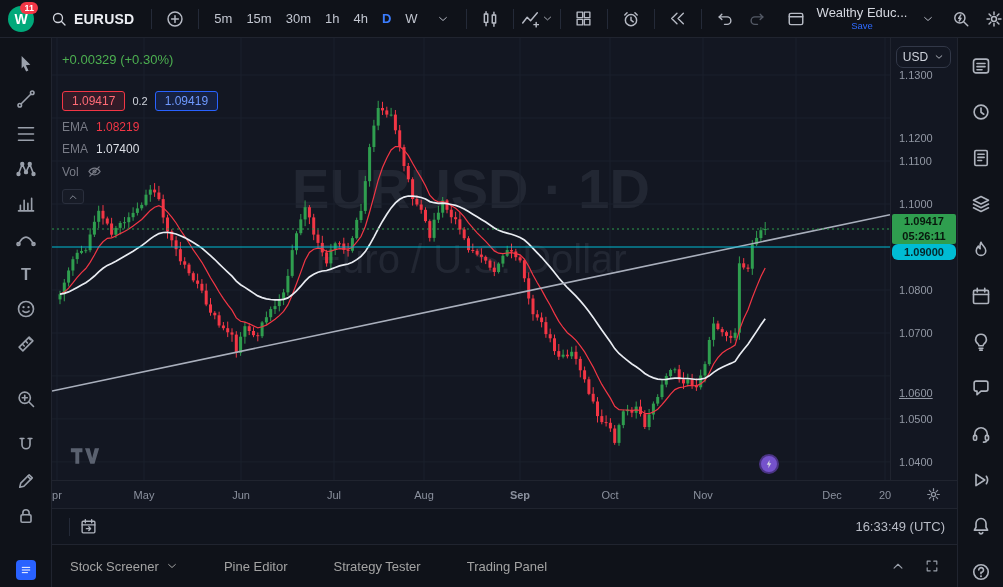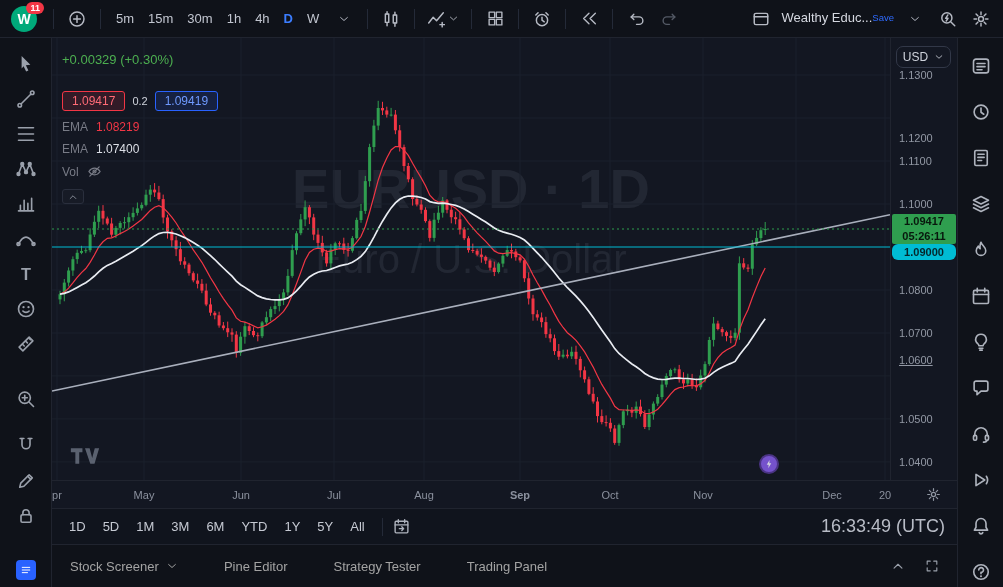--- a/index.html
+++ b/index.html
@@ -15,21 +15,21 @@
   .logo-c{width:26px;height:26px;border-radius:50%;background:#00a97a;color:#fff;font-weight:700;display:flex;align-items:center;justify-content:center;font-size:14px}
   .logo-b{position:absolute;top:-2px;right:-4px;background:#f23645;color:#fff;font-size:9px;font-weight:700;border-radius:8px;padding:1px 4px;line-height:10px}
   .ibtn{height:28px;min-width:28px;border-radius:4px;display:flex;align-items:center;justify-content:center;color:#b6bac4;gap:3px;padding:0 3px}
   .symbolbox{display:flex;align-items:center;gap:7px;padding:0 8px;height:28px;border-radius:4px}
   .symbolbox .sym{font-weight:700;font-size:14px;color:#eceef3;letter-spacing:.2px}
   .tb-sep{width:1px;height:20px;background:#242a38;margin:0 4px;flex:none}
   #tf-list{display:flex;align-items:center;gap:2px}
   .tf{padding:4px 6px;color:#c2c6d0;font-size:13px;border-radius:4px}
   .tf.active{color:#3b7dff;font-weight:700}
   .tb-spacer{flex:1}
-  .layout-name{display:flex;flex-direction:row;align-items:center;line-height:1.15;padding:0 2px}
+  .layout-name{display:flex;flex-direction:column;align-items:center;line-height:1.15;padding:0 2px}
   .layout-name .nm{font-size:13px;color:#d5d8e0;white-space:nowrap}
   .layout-name .sv{font-size:9.5px;color:#2f6bff}
 
   
   #left-toolbar{position:absolute;left:0;top:38px;bottom:0;width:52px;background:#0f1219;border-right:1px solid #20242f;display:flex;flex-direction:column;align-items:center;padding-top:15px;z-index:8}
   #tool-list{display:flex;flex-direction:column;align-items:center}
   .tool{width:34px;height:22px;margin-bottom:13px;display:flex;align-items:center;justify-content:center;color:#9aa0ab;border-radius:4px}
   #tool-list .tool:nth-child(10){margin-top:20px}
   #tool-list .tool:nth-child(11){margin-top:12px}
   .blue-btn{margin-top:auto;margin-bottom:7px;width:20px;height:20px;border-radius:4px;background:#2962ff;display:flex;align-items:center;justify-content:center;color:#fff}
@@ -62,38 +62,47 @@
 
   
   #time-axis{position:absolute;left:52px;top:480px;width:905px;height:28px;border-top:1px solid #20242f;font-size:11px;color:#8b919e;background:#131722}
   .xlab{position:absolute;top:8px;transform:translateX(-50%)}
   .axis-gear{position:absolute;right:16px;top:6px;color:#9097a3}
 
   
   #range-bar{position:absolute;left:52px;top:508px;width:905px;height:36px;border-top:1px solid #20242f;display:flex;align-items:center;padding:0 10px;gap:3px;background:#10141d}
   .rb{padding:3px 7px;color:#c6cad3;font-size:13px;border-radius:4px}
   .rb-sep{width:1px;height:18px;background:#242a38;margin:0 7px}
-  .clock{margin-left:auto;color:#b8bcc6;font-size:18px;padding-right:2px}
+  .clock{margin-left:auto;color:#b8bcc6;font-size:13px;padding-right:2px}
 
   
   #bottom-panel{position:absolute;left:52px;top:544px;width:905px;height:43px;border-top:1px solid #20242f;background:#0f1219;display:flex;align-items:center;padding:0 18px;gap:46px;font-size:13px;color:#a3a3a3}
   .bp-tab{display:flex;align-items:center;gap:7px}
   .bp-icons{margin-left:auto;display:flex;gap:20px;color:#9aa0ab}
 
   
   #right-sidebar{position:absolute;right:0;top:38px;width:46px;bottom:0;border-left:1px solid #20242f;background:#0f1219;display:flex;flex-direction:column;align-items:center;padding-top:16px;gap:22px;z-index:8;overflow:hidden}
   .rs{width:24px;height:24px;color:#aeb3bd;display:flex;align-items:center;justify-content:center}
 </style>
 </head>
 <body>
 
 <div id="topbar" data-interactable="false">
   <div class="logo" data-interactable="true">
     <div class="logo-c" data-interactable="false">W</div>
     <div class="logo-b" data-interactable="false">11</div>
+  </div>
+  <div class="symbolbox" data-interactable="true">
+    <span class="ico" data-interactable="false">
+        <svg viewBox="0 0 16 16" width="16" height="16" fill="none" stroke="currentColor" stroke-width="1.3" stroke-linecap="round" stroke-linejoin="round">
+          <circle cx="7" cy="7" r="4.5"></circle>
+          <path d="M10.3 10.3L14 14"></path>
+        </svg>
+      </span>
+    <span class="sym" data-interactable="false">EURUSD</span>
   </div>
   <span class="tb-sep" data-interactable="false"></span>
   <div class="ibtn" data-interactable="true">
       <span class="ico" data-interactable="false">
         <svg viewBox="0 0 16 16" width="18" height="18" fill="none" stroke="currentColor" stroke-width="1.3" stroke-linecap="round" stroke-linejoin="round">
           <circle cx="8" cy="8" r="6.2"></circle>
           <path d="M8 5v6M5 8h6"></path>
         </svg>
       </span>
     </div>
@@ -758,21 +767,21 @@
         </svg>
       </span>
   </div>
   <div id="plabels">
       <div class="plabel" data-interactable="false" style="top: 30.9767px;">1.1300</div>
       <div class="plabel" data-interactable="false" style="top: 73.9728px; margin-top: 20px;">1.1200</div>
       <div class="plabel" data-interactable="false" style="top: 116.969px;">1.1100</div>
       <div class="plabel" data-interactable="false" style="top: 159.965px;">1.1000</div>
       <div class="plabel" data-interactable="false" style="top: 245.957px;">1.0800</div>
       <div class="plabel" data-interactable="false" style="top: 288.953px;">1.0700</div>
-      <div class="plabel" data-interactable="false" style="top: 316px; text-decoration: underline;">1.0600</div>
+      <div class="plabel" data-interactable="false" style="top: 349px; text-decoration: underline;">1.0600</div>
       <div class="plabel" data-interactable="false" style="top: 374.946px;">1.0500</div>
       <div class="plabel" data-interactable="false" style="top: 417.942px;">1.0400</div>
     </div>
   <div class="badge-cur" data-interactable="false" style="top: 176.032px;">
     <div>1.09417</div>
     <div>05:26:11</div>
   </div>
   <div class="badge-lvl" data-interactable="false" style="top: 206.032px;">
     <div>1.09000</div>
   </div>
@@ -793,31 +802,20 @@
     </div>
   <span class="axis-gear ico" data-interactable="true">
       <svg viewBox="0 0 16 16" width="15" height="15" fill="none" stroke="currentColor" stroke-width="1.3" stroke-linecap="round" stroke-linejoin="round">
         <circle cx="8" cy="8" r="2.2"></circle>
         <path d="M8 1.8v2.2M8 12v2.2M1.8 8H4M12 8h2.2M3.6 3.6l1.6 1.6M10.8 10.8l1.6 1.6M12.4 3.6l-1.6 1.6M5.2 10.8l-1.6 1.6"></path>
       </svg>
     </span>
 </div>
 
 <div id="range-bar" data-interactable="false">
-  <div id="range-list" style="display:flex;align-items:center;gap:3px">
-      <div class="rb" data-interactable="true">1D</div>
-      <div class="rb" data-interactable="true">5D</div>
-      <div class="rb" data-interactable="true">1M</div>
-      <div class="rb" data-interactable="true">3M</div>
-      <div class="rb" data-interactable="true">6M</div>
-      <div class="rb" data-interactable="true">YTD</div>
-      <div class="rb" data-interactable="true">1Y</div>
-      <div class="rb" data-interactable="true">5Y</div>
-      <div class="rb" data-interactable="true">All</div>
-    </div>
   <span class="rb-sep" data-interactable="false"></span>
   <span class="ico" style="color:#aeb3bd" data-interactable="true">
       <svg viewBox="0 0 16 16" width="17" height="17" fill="none" stroke="currentColor" stroke-width="1.3" stroke-linecap="round" stroke-linejoin="round">
         <rect x="2" y="3" width="12" height="11" rx="1"></rect>
         <path d="M5 1.5v3M11 1.5v3M2 6.5h12M6 10h4M8.3 8.2 10 10l-1.7 1.8"></path>
       </svg>
     </span>
   <span class="clock" data-interactable="true">16:33:49 (UTC)</span>
 </div>
 

